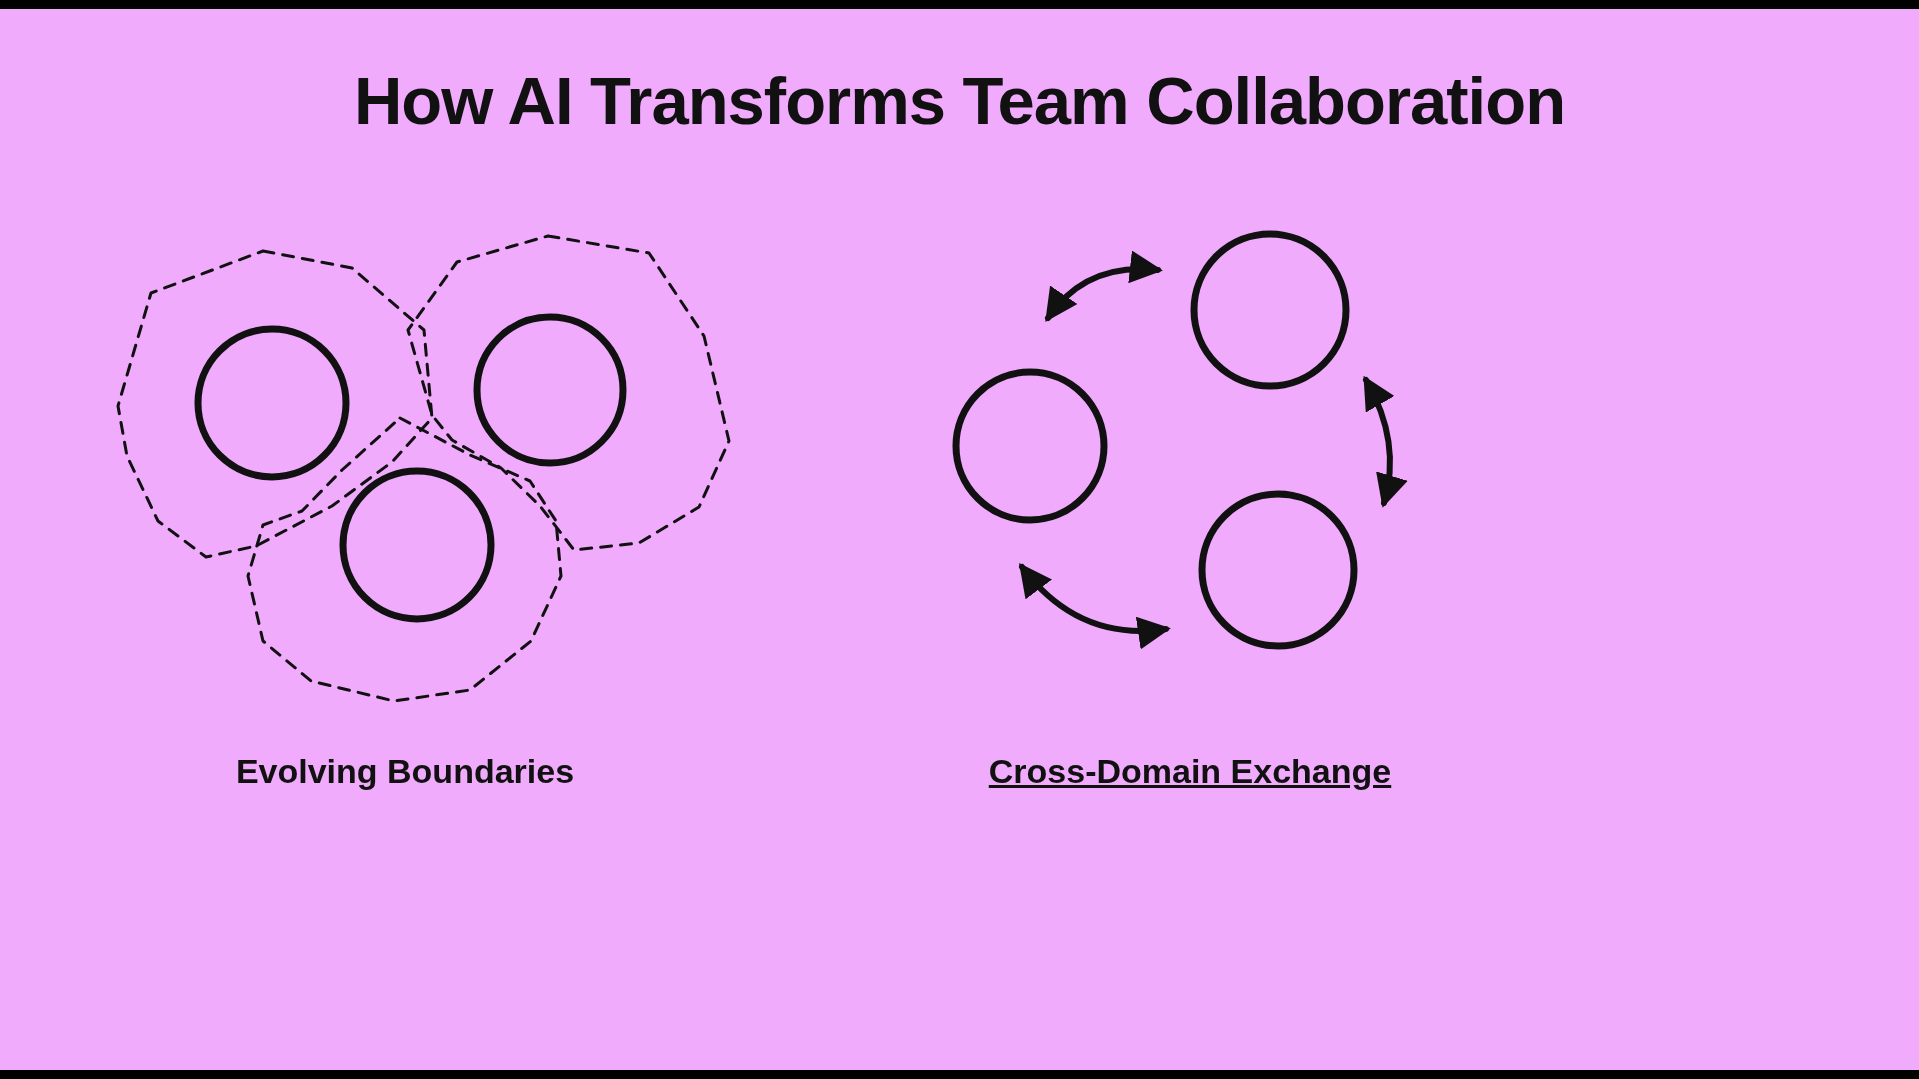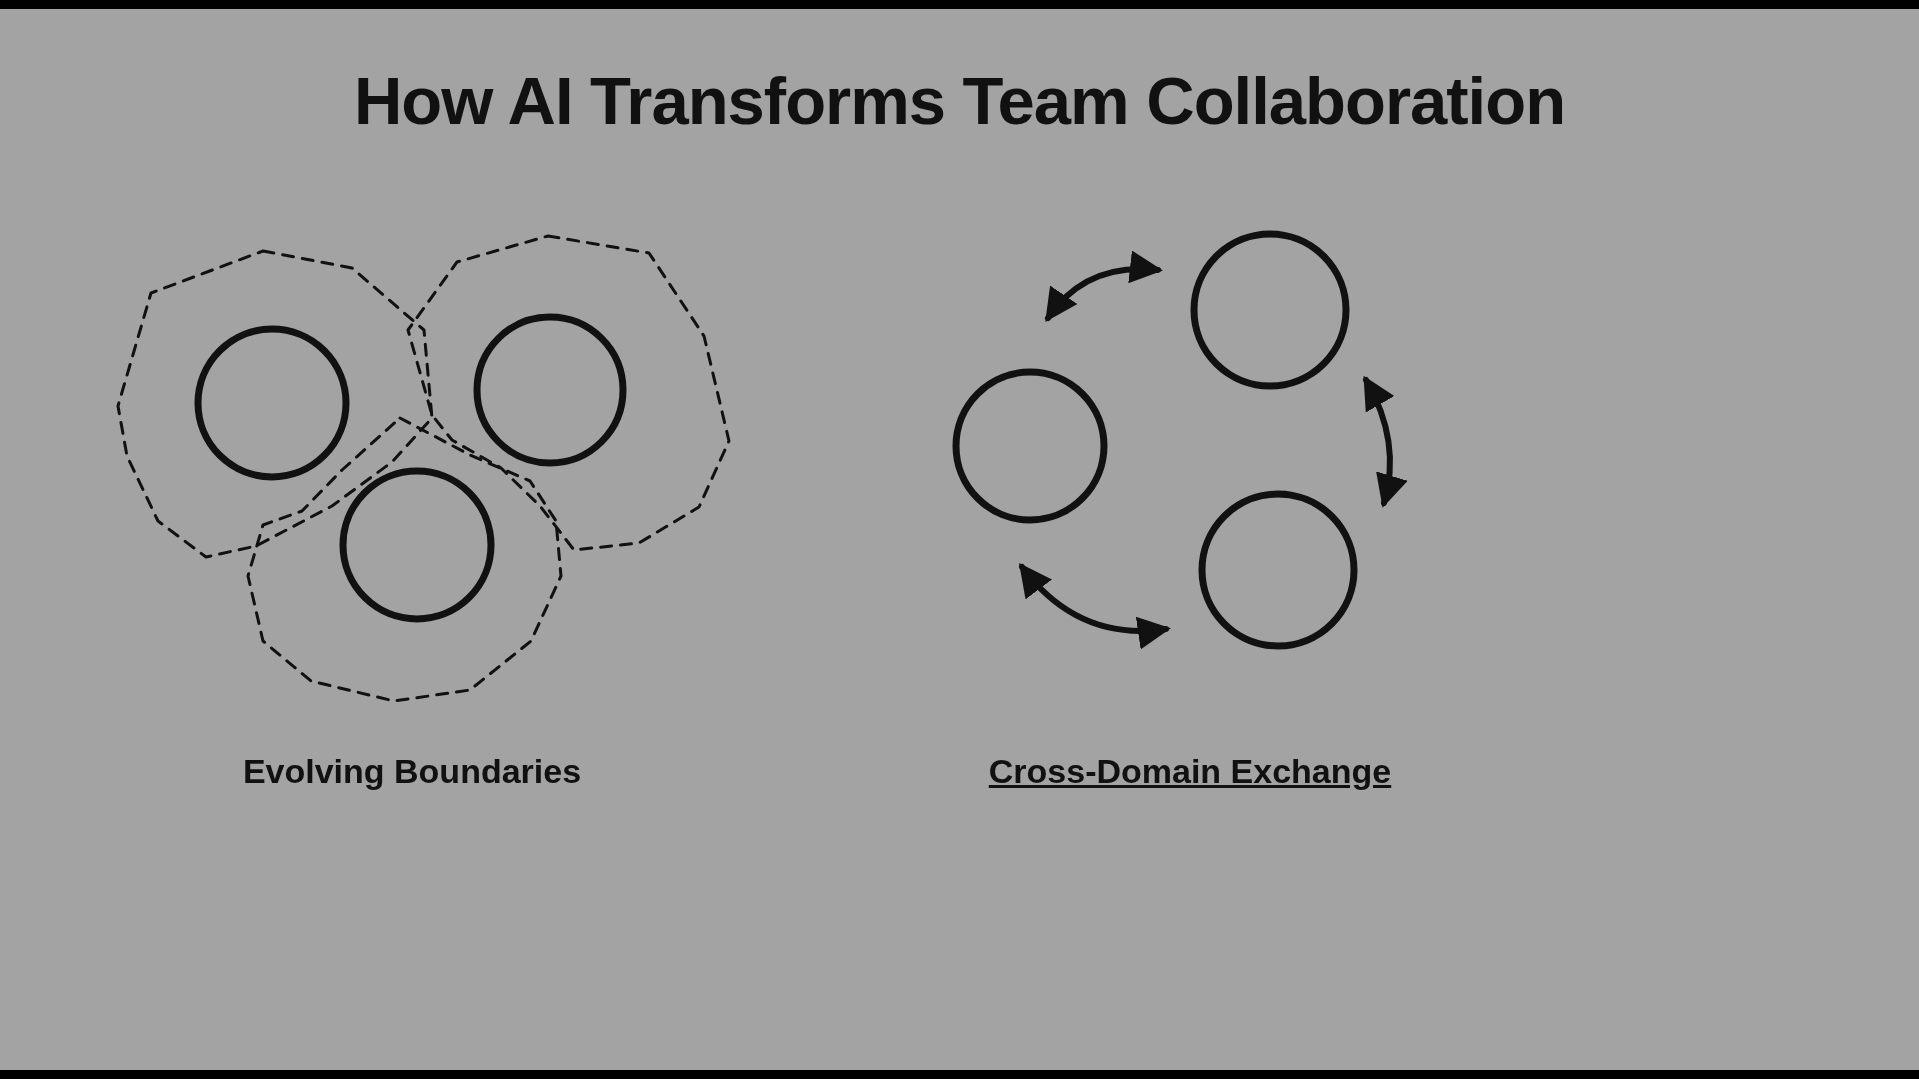--- a/index.html
+++ b/index.html
@@ -4,21 +4,21 @@
 <style>
   html,body{margin:0;padding:0;}
   body{
     font-family:"Liberation Sans","DejaVu Sans",sans-serif;
     background:#555;
   }
   .stage{
     position:relative;
     width:1919px;
     height:1079px;
-    background:#a3a3a3;
+    background:#f0abfc;
     overflow:hidden;
     margin:0 auto;
   }
   .edge-bar{
     position:absolute;
     left:0;
     width:1919px;
     height:9px;
     background:#000000;
   }
@@ -43,21 +43,21 @@
     height:1079px;
   }
   .caption{
     position:absolute;
     top:752px;
     text-align:center;
     font-size:34px;
     font-weight:bold;
     color:#111111;
   }
-  .caption.left{left:162px;width:500px;}
+  .caption.left{left:155px;width:500px;}
   .caption.right{left:940px;width:500px;text-decoration:underline;}
 </style>
 </head>
 <body>
 
 <div class="stage">
 
   <div class="edge-bar top"></div>
   <div class="edge-bar bottom"></div>
 

